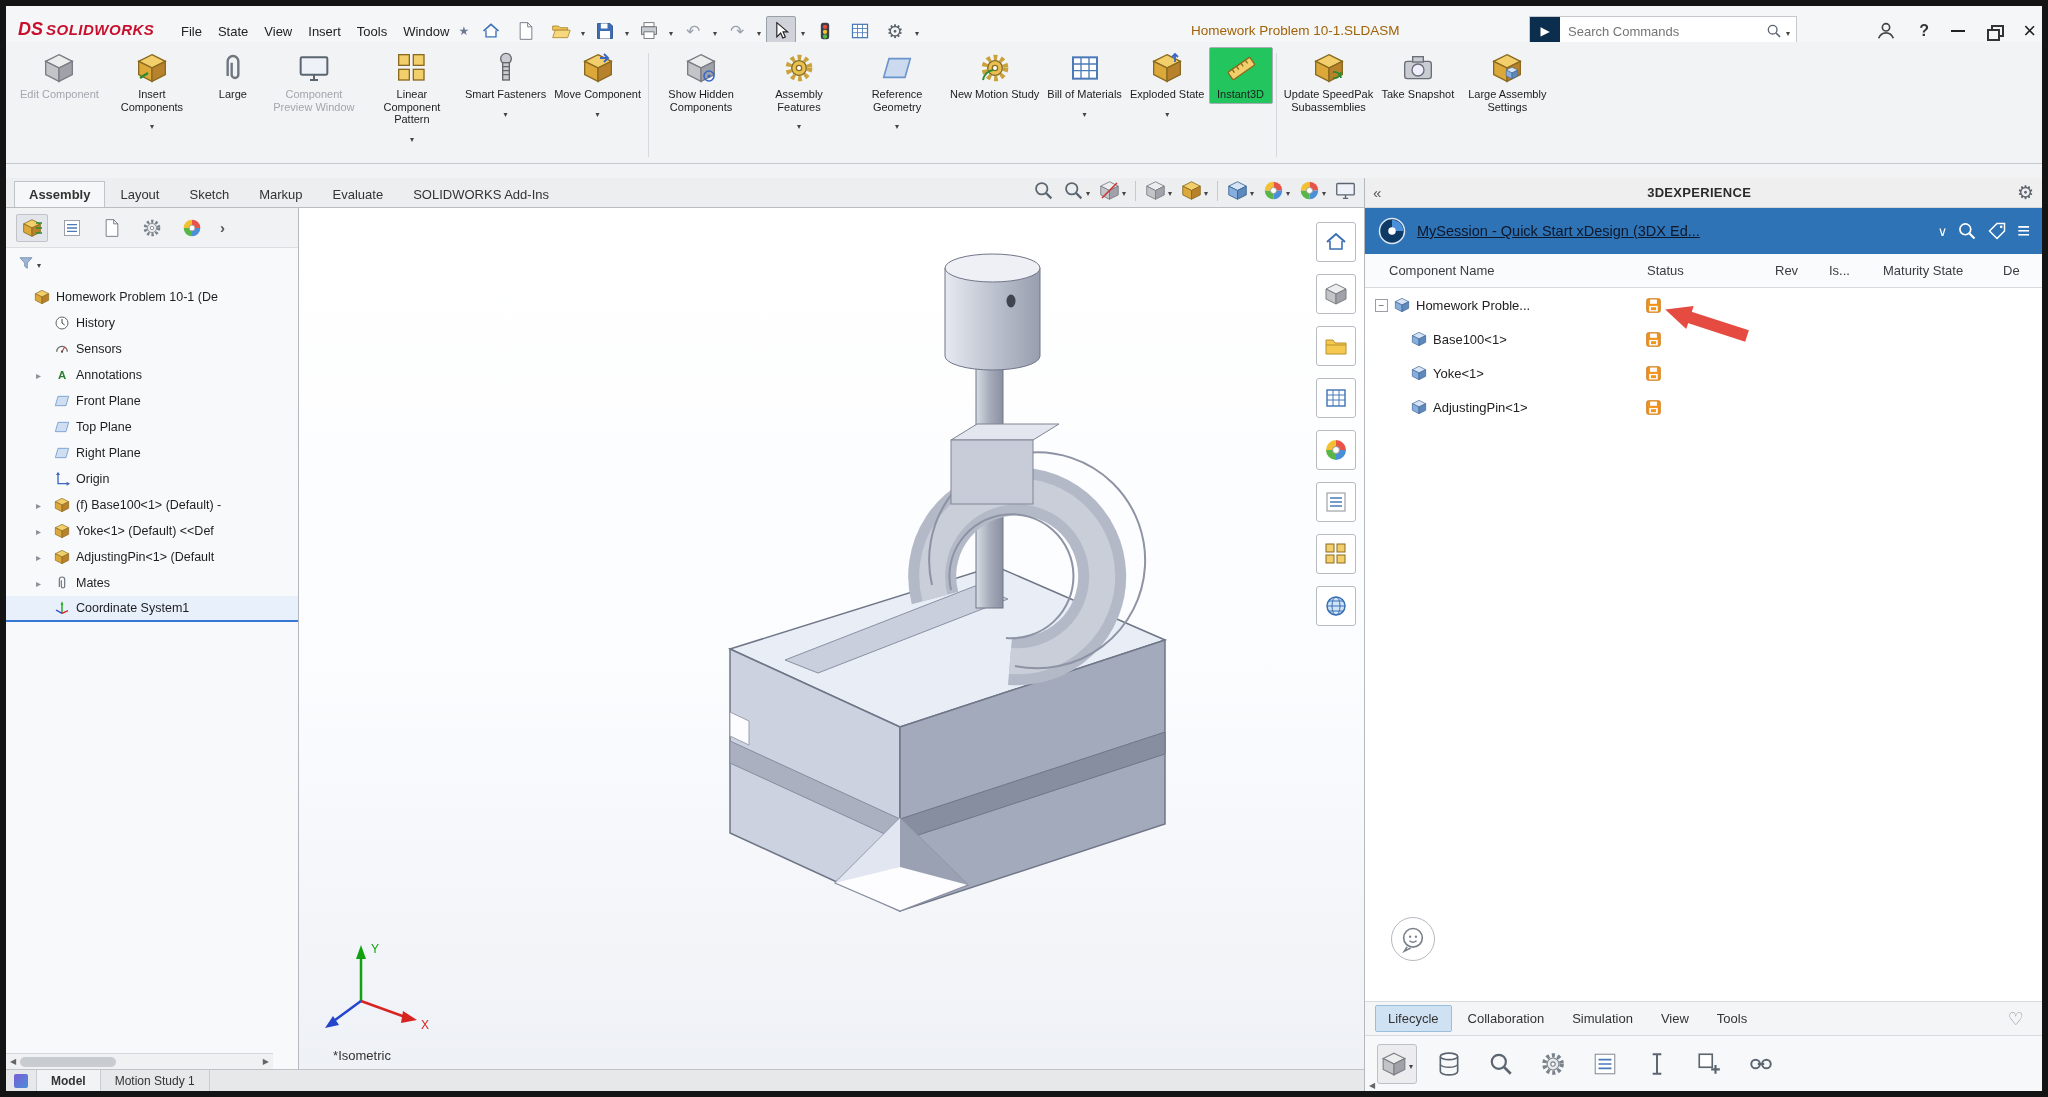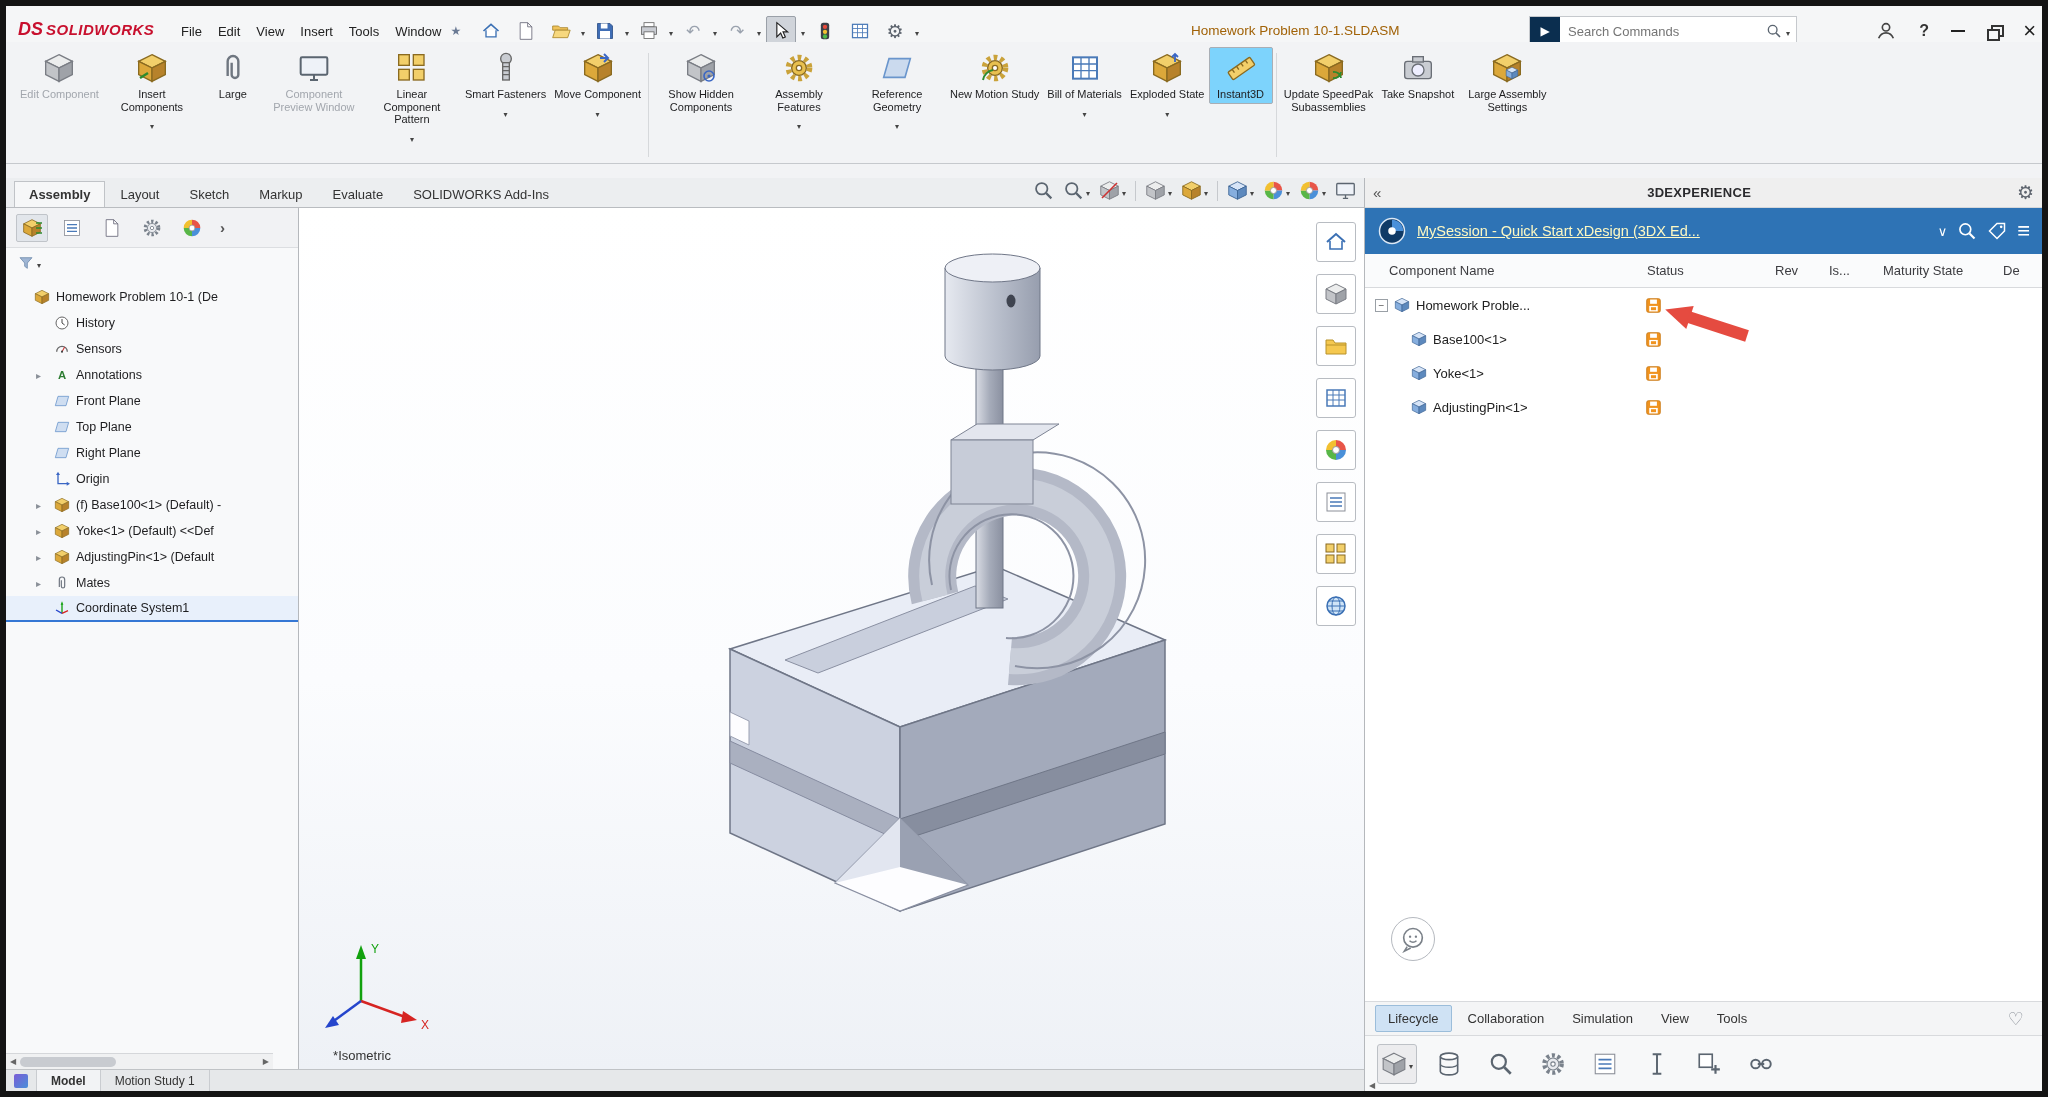--- a/index.html
+++ b/index.html
@@ -41,21 +41,21 @@
 .sb-logo{width:30px;height:28px;background:#0b2e4f;display:flex;align-items:center;justify-content:center;color:#fff;font-size:12px}
 .sb-input{border:0;outline:0;flex:1;font-size:13px;color:#555;padding:0 8px;font-family:"Liberation Sans",sans-serif;background:transparent}
 .winbtns{position:absolute;right:6px;top:0;height:50px;display:flex;align-items:center;gap:22px}
 .minbar{width:14px;height:2px;background:#222}
 .g-restore{position:relative;width:14px;height:13px}
 .g-restore::before{content:"";position:absolute;left:4px;top:0;width:9px;height:8px;border:2px solid #333}
 .g-restore::after{content:"";position:absolute;left:0;top:4px;width:9px;height:8px;border:2px solid #333;background:#f5f6f7}
 
 .ribbon{left:0;top:36px;width:2036px;height:122px;background:#f2f3f5;border-bottom:1px solid #c6c9cd;display:flex;align-items:flex-start;padding:5px 4px 0 10px}
 .rb{min-width:64px;max-width:98px;padding:4px 3px 2px;display:flex;flex-direction:column;align-items:center;border:1px solid transparent;border-radius:2px}
-.rb.active{background:#7dd3fc;border-color:#a9aeb5}
+.rb.active{background:#22c55e;border-color:#a9aeb5}
 .ri{width:32px;height:32px}
 .rlb{display:block;text-align:center;font-size:11px;line-height:1.15;color:#1d1d1f;margin-top:4px}
 .rb.disabled .rlb{color:#a2a6ad}
 .rb .dd{margin-top:2px}
 .rsep{width:1px;align-self:stretch;background:#d6d8db;margin:6px 3px}
 
 .main{left:0;top:172px;width:2036px;height:913px;display:flex}
 .left-col{position:relative;width:1358px;height:913px}
 
 .tabbar{position:absolute;left:0;top:0;width:1358px;height:30px;background:#eceef0;border-bottom:1px solid #b9bcc0;display:flex;align-items:flex-end;padding-left:8px}
@@ -93,21 +93,21 @@
 .viewname{position:absolute;left:34px;bottom:6px;font-size:13px;color:#333}
 
 .doc-tabs{position:absolute;left:0;bottom:0;width:1358px;height:22px;background:#e6e8ea;border-top:1px solid #c0c3c6;display:flex;align-items:center;font-size:12px;color:#333}
 .dt-icon{width:14px;height:14px;border-radius:2px;background:linear-gradient(135deg,#7b5cd6,#4a90d9);margin:0 8px 0 8px}
 .dtab{padding:2px 14px;height:22px;display:flex;align-items:center;border-right:1px solid #c9ccd0}
 .dtab.active{font-weight:bold;background:#f2f3f5;border-left:1px solid #c9ccd0}
 
 .right-panel{position:relative;width:678px;height:913px;background:#f4f5f6;border-left:1px solid #b5b8bc;display:flex;flex-direction:column}
 .rp-header{height:30px;background:#efefef;border-bottom:1px solid #d5d7da;display:flex;align-items:center;padding:0 8px}
 .rp-title{flex:1;text-align:center;font-size:13px;font-weight:bold;color:#2b2b2e;letter-spacing:.3px}
-.rp-session{height:46px;background:#2e73b5;display:flex;align-items:center;gap:10px;padding:0 12px;color:#fef9c3}
+.rp-session{height:46px;background:#2e73b5;display:flex;align-items:center;gap:10px;padding:0 12px;color:#0f172a}
 .sess-text{flex:1;font-size:14.5px;text-decoration:underline;white-space:nowrap;overflow:hidden;text-overflow:ellipsis}
 .rp-cols,.rprow{display:grid;grid-template-columns:272px 128px 54px 54px 120px 1fr;align-items:center}
 .rp-cols{height:34px;background:#fafbfc;border-bottom:1px solid #d8dadd;font-size:13px;color:#3c3c40}
 .rp-cols span{padding-left:10px;white-space:nowrap;overflow:hidden}
 .rp-cols span:first-child{padding-left:24px}
 .rp-body{position:relative;flex:1;background:#fff;overflow:hidden}
 .rprow{height:34px;font-size:13px;color:#222}
 .c-name{display:flex;align-items:center;gap:6px;padding-left:10px;white-space:nowrap;overflow:hidden}
 .rprow.child .c-name{padding-left:46px}
 .colbox{width:13px;height:13px;border:1px solid #9aa0a6;background:#fff;display:inline-flex;align-items:center;justify-content:center;flex:0 0 auto}
@@ -322,21 +322,21 @@
 </svg>
 
 <div class="window">
 
   <div class="titlebar abs">
     <div class="logo">
       <span class="ds">DS</span><span class="bw">SOLIDWORKS</span>
     </div>
     <div class="menubar">
       <span class="mi">File</span>
-      <span class="mi">Edit</span>
+      <span class="mi">State</span>
       <span class="mi">View</span>
       <span class="mi">Insert</span>
       <span class="mi">Tools</span>
       <span class="mi">Window</span>
       <span class="gly g-star"></span>
     </div>
     <div class="qat">
       <span class="qbtn">
           <svg class="qi">
             <use href="#homeI"></use>

